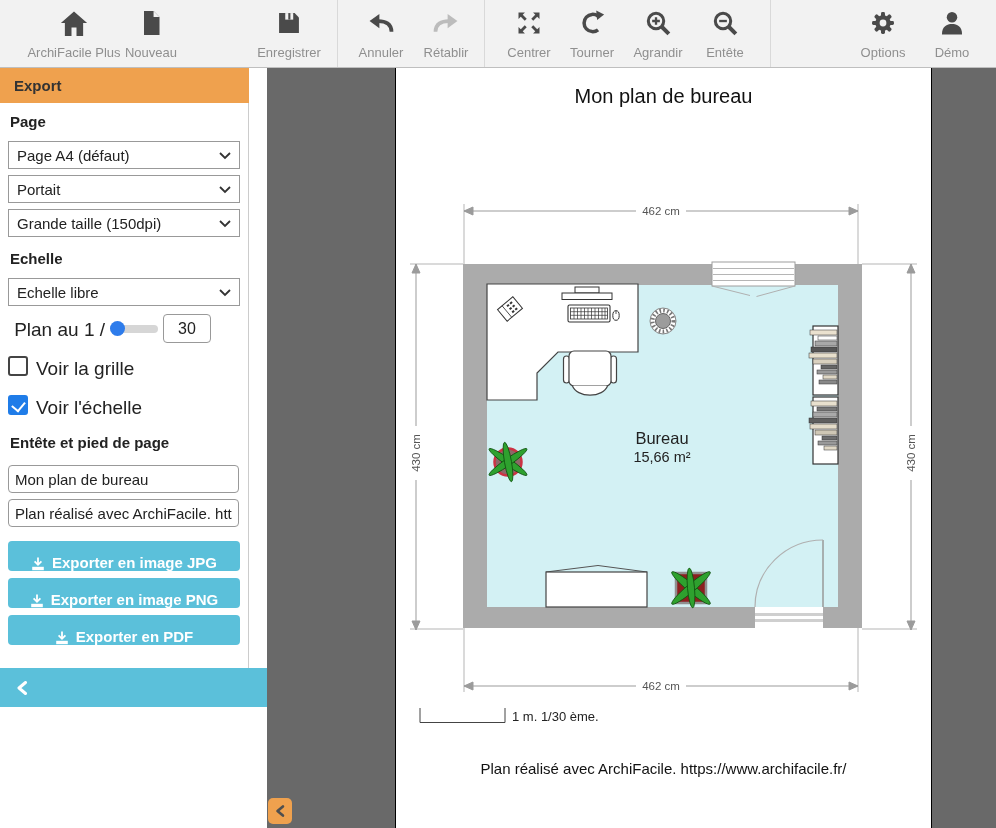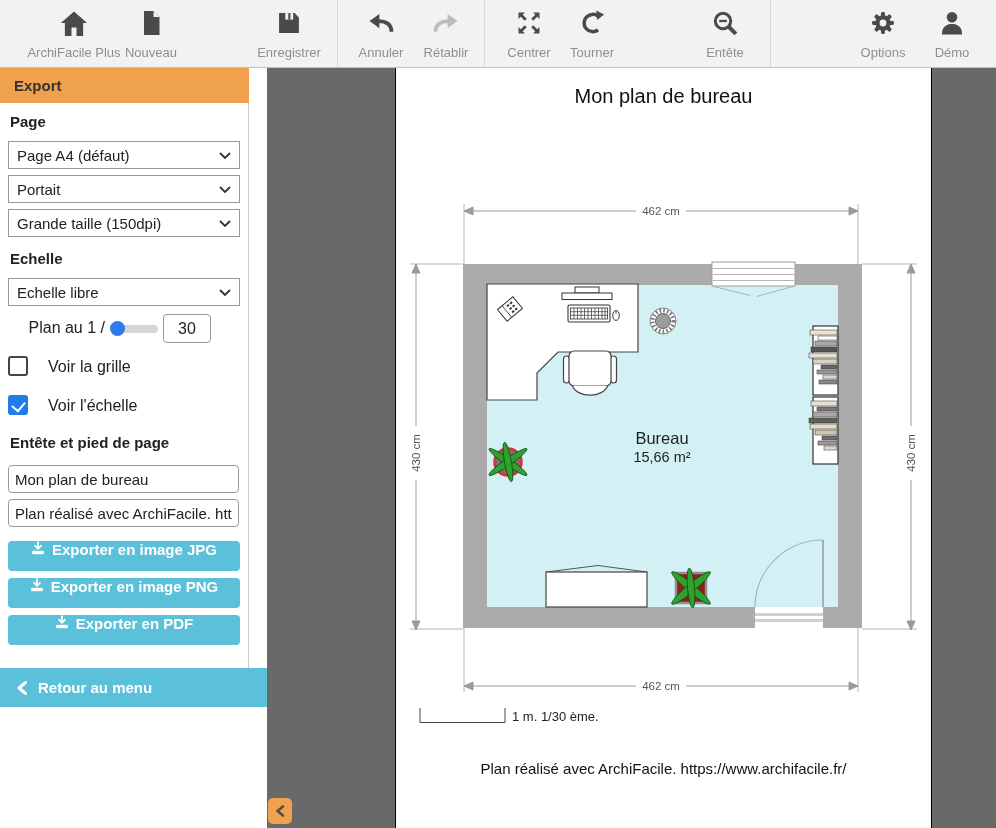--- a/index.html
+++ b/index.html
@@ -15,29 +15,29 @@
 
   
   #sidebar { position:absolute; left:0; top:68px; width:267px; height:760px; background:#fff; }
   #side-panel { position:absolute; left:0; top:0; width:249px; height:600px; background:#fff; border-right:1px solid #ccc; }
   #export-header { position:absolute; left:0; top:0; width:249px; height:35px; background:#efa14e; }
   #export-header span { position:absolute; left:14px; line-height:35px; font-size:15px; font-weight:bold; color:#333; }
   .sheading { position:absolute; left:10px; font-size:15px; font-weight:bold; color:#222; }
   .sel-wrap { position:absolute; left:8px; width:232px; height:28px; }
   .sel-wrap select { width:100%; height:100%; appearance:none; -webkit-appearance:none; border:1px solid #999; border-radius:0; background:#fff; font-size:15px; color:#222; padding:0 24px 0 8px; font-family:inherit; }
   .sel-wrap .chev { position:absolute; right:9px; top:11px; pointer-events:none; }
-  .slabel { position:absolute; font-size:16px; color:#222;padding-left:12px; }
+  .slabel { position:absolute; font-size:19px; color:#222; }
   #slider-track { position:absolute; left:110px; top:257px; width:48px; height:8px; border-radius:4px; background:#d6d6d6; cursor:pointer; }
   #slider-thumb { position:absolute; left:110px; top:253px; width:15px; height:15px; border-radius:50%; background:#2e7ceb; cursor:pointer; }
   #ratio-input { position:absolute; left:163px; top:246px; width:48px; height:29px; border:1px solid #999; border-radius:4px; text-align:center; font-size:16px; color:#222; font-family:inherit; }
   .cb { position:absolute; left:8px; width:20px; height:20px; border:2px solid #444; border-radius:3px; background:#fff; cursor:pointer; }
   .cb.checked { background:#1f7ce8; border-color:#1f7ce8; }
   .cb.checked::after { content:""; position:absolute; left:4px; top:2px; width:7px; height:10px; border:solid #fff; border-width:0 2.5px 2.5px 0; transform:rotate(40deg); }
   .tinput { position:absolute; left:8px; width:231px; height:28px; border:1px solid #999; border-radius:4px; font-size:15px; color:#222; padding:0 6px; font-family:inherit; }
-  .exbtn { position:absolute; left:8px; width:232px; height:30px; border:none; border-radius:4px; background:#5bc0da; color:#fff; font-size:15px; font-weight:bold; font-family:inherit; cursor:pointer; display:flex; align-items:flex-start; justify-content:center; gap:7px; }
+  .exbtn { position:absolute; left:8px; width:232px; height:30px; border:none; border-radius:4px; background:#5bc0da; color:#fff; font-size:15px; font-weight:bold; font-family:inherit; cursor:pointer; display:flex; align-items:flex-end; justify-content:center; gap:7px; }
   #back-btn { position:absolute; left:0; top:600px; width:267px; height:39px; background:#5bc0da; cursor:pointer; }
   #back-btn span { position:absolute; left:38px; line-height:39px; font-size:15px; font-weight:bold; color:#fff; }
   #back-btn svg { position:absolute; left:16px; top:13px; }
 
   
   #canvas { position:absolute; left:267px; top:68px; width:729px; height:760px; background:#696969; }
   #page { position:absolute; left:128px; top:0; width:537px; height:760px; background:#fff; border-left:1px solid #000; border-right:1px solid #000; }
   #plan-title { position:absolute; left:0; top:17px; width:535px; text-align:center; font-size:20px; color:#111; }
   #plan-credit { position:absolute; left:0; top:692px; width:535px; text-align:center; font-size:15px; color:#111; }
   #plan-svg { position:absolute; left:0; top:0; }
@@ -104,20 +104,28 @@
           </g>
         </svg>
       <span class="tlabel">Centrer</span>
     </div>
     <div class="tool" style="left:560px;width:64px;">
       <svg width="28" height="28" viewBox="0 0 24 24">
           <path d="M17.2 17.8 A7.4 7.4 0 1 1 17.2 6.2" fill="none" stroke="#4a4a4a" stroke-width="3"></path>
           <polygon fill="#4a4a4a" points="15.6,1.2 22.4,4.8 16.4,9.4"></polygon>
         </svg>
       <span class="tlabel">Tourner</span>
+    </div>
+    <div class="tool" style="left:622px;width:72px;">
+      <svg width="28" height="28" viewBox="0 0 24 24">
+          <circle cx="10.3" cy="10.3" r="6.6" fill="none" stroke="#4a4a4a" stroke-width="2.6"></circle>
+          <path d="M15.2 15.2 L21.3 21.3" stroke="#4a4a4a" stroke-width="3.4"></path>
+          <path d="M10.3 7 V13.6 M7 10.3 H13.6" stroke="#4a4a4a" stroke-width="2"></path>
+        </svg>
+      <span class="tlabel">Agrandir</span>
     </div>
     <div class="tool" style="left:692px;width:66px;">
       <svg width="28" height="28" viewBox="0 0 24 24">
           <circle cx="10.3" cy="10.3" r="6.6" fill="none" stroke="#4a4a4a" stroke-width="2.6"></circle>
           <path d="M15.2 15.2 L21.3 21.3" stroke="#4a4a4a" stroke-width="3.4"></path>
           <path d="M7 10.3 H13.6" stroke="#4a4a4a" stroke-width="2"></path>
         </svg>
       <span class="tlabel">Entête</span>
     </div>
     <div class="tsep" style="left:770px;"></div>
@@ -219,21 +227,20 @@
             <path d="M1.2 9.8 H12.8 V13.2 H1.2 Z" fill="#fff"></path>
           </svg>
         <span>Exporter en PDF</span>
       </button>
     </div>
 
     <div id="back-btn">
       <svg width="12" height="14" viewBox="0 0 12 14">
           <path d="M9.5 1.5 L3 7 L9.5 12.5" fill="none" stroke="#fff" stroke-width="3" stroke-linecap="round" stroke-linejoin="round"></path>
         </svg>
-      <span>Retour au menu</span>
     </div>
   </div>
 
   <div id="canvas">
     <div id="page">
       <div id="plan-title">Mon plan de bureau</div>
 
       <svg id="plan-svg" width="535" height="760" viewBox="0 0 535 760">
 
         <g stroke="#b5b5b5" stroke-width="1">

